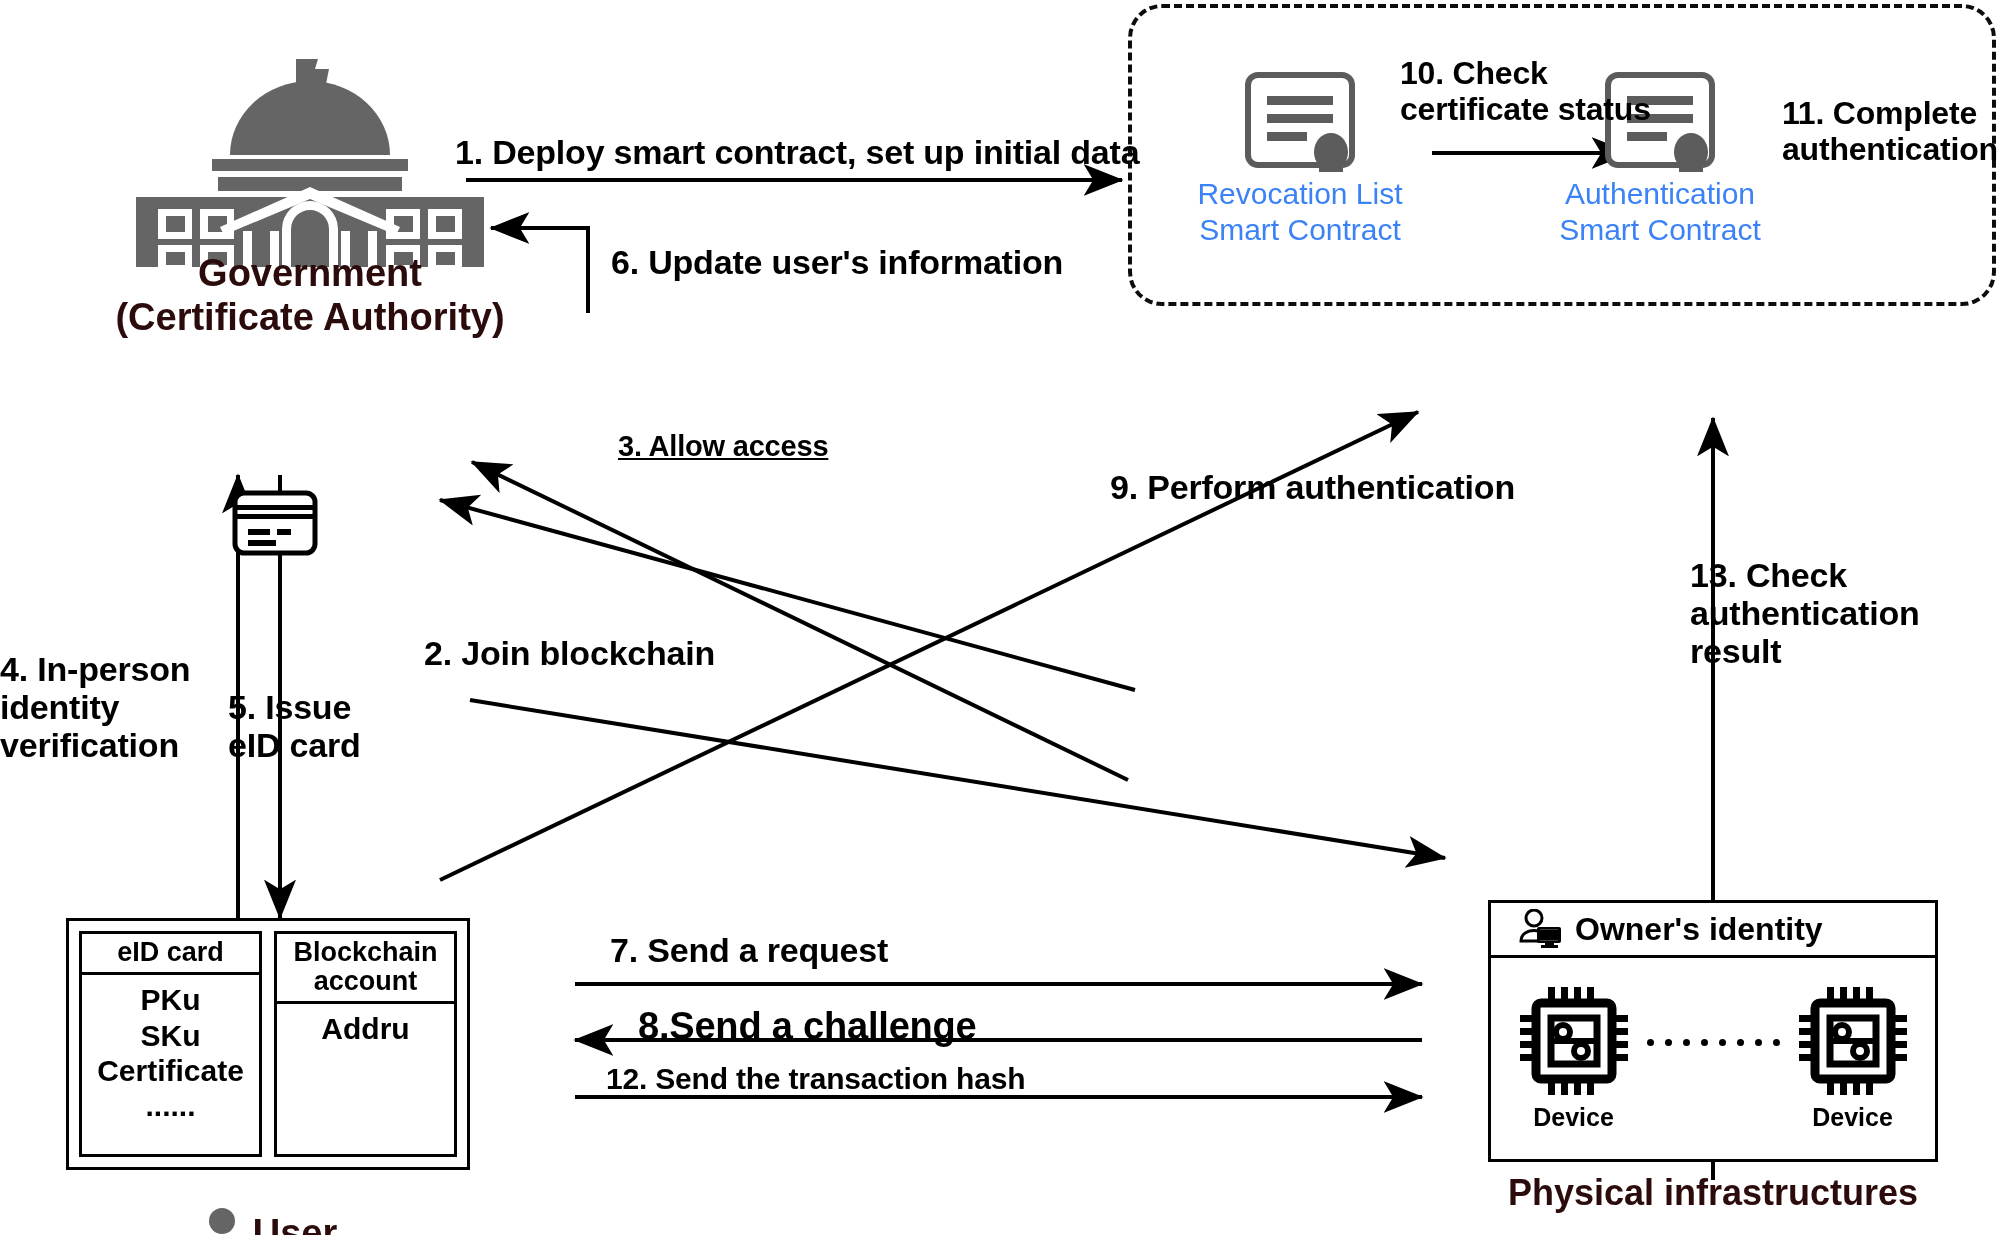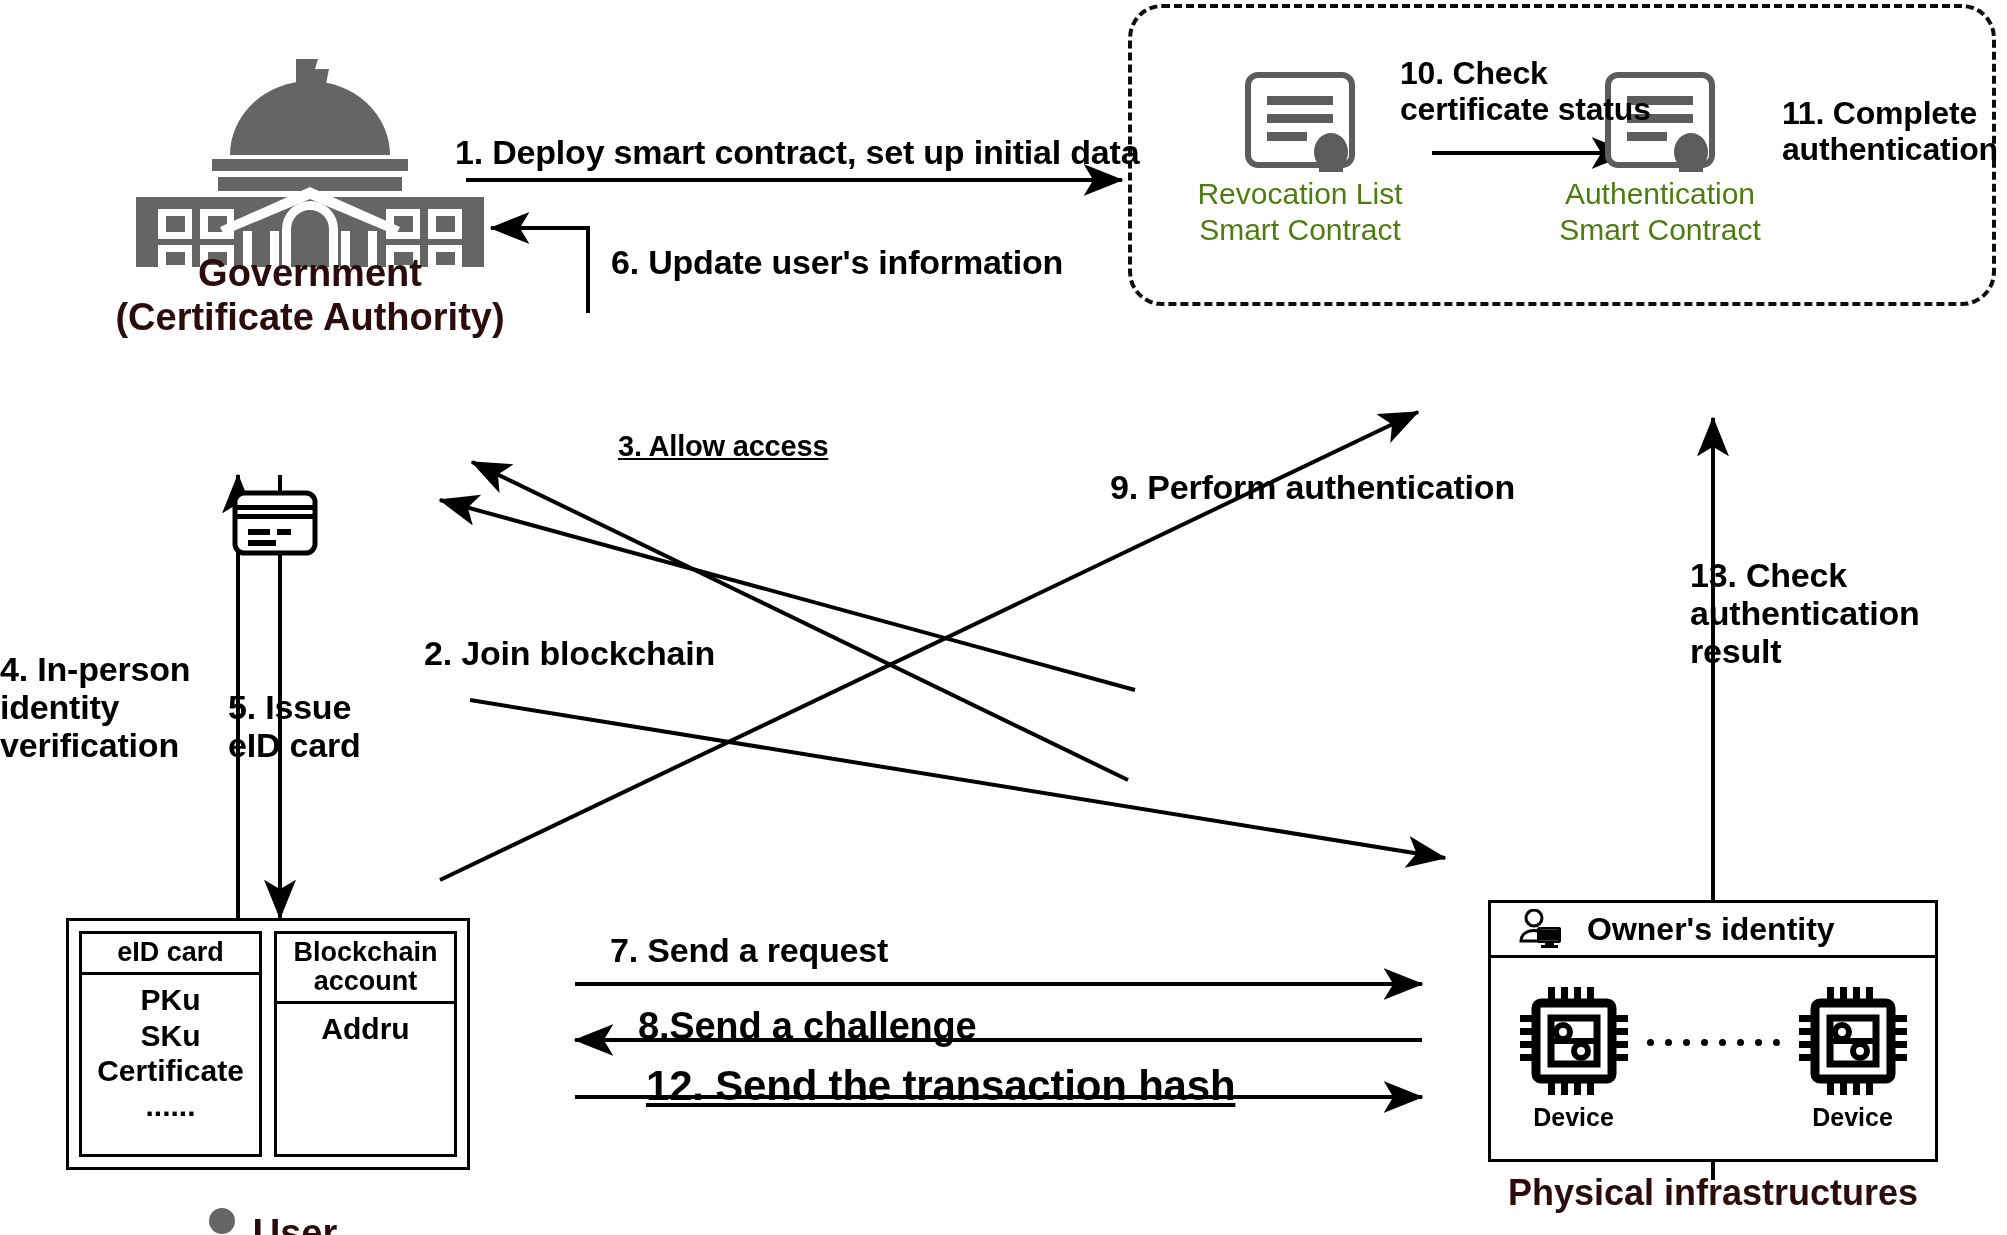--- a/index.html
+++ b/index.html
@@ -45,21 +45,21 @@
     position:absolute;
     left:1128px;top:4px;
     width:868px;height:302px;
     border:4px dashed #0d0d0d;
     border-radius:34px;
     box-sizing:border-box;
   }
   .cert-wrap{position:absolute;text-align:center;}
   .cert-ico{display:block;}
   .cert-cap{
-    font-size:30px;font-weight:normal;color:#4d7c0f;
+    font-size:30px;font-weight:normal;color:#3b82f6;
     line-height:1.2;white-space:pre-line;margin-top:4px;
     font-family:"Liberation Sans",sans-serif;
   }
   #cert1{left:1180px;top:72px;width:240px;}
   #cert2{left:1540px;top:72px;width:240px;}
 
   
   #user-box{
     position:absolute;left:66px;top:918px;
     width:404px;height:252px;
@@ -89,21 +89,21 @@
 
   
   #infra-box{
     position:absolute;left:1488px;top:900px;
     width:450px;height:262px;
     border:3px solid #000;box-sizing:border-box;background:#fff;
     display:flex;flex-direction:column;
   }
   #infra-head{
     border-bottom:3px solid #000;
-    display:flex;align-items:center;gap:24px;
+    display:flex;align-items:center;gap:12px;
     padding:6px 0 6px 28px;
   }
   #infra-head .htxt{font-size:32px;font-weight:bold;}
   #infra-body{
     flex:1;display:flex;align-items:center;justify-content:space-around;
     padding:0 18px;
   }
   .dev{display:flex;flex-direction:column;align-items:center;}
   .dev-cap{font-size:25px;font-weight:bold;margin-top:6px;}
   .dotline{
@@ -375,15 +375,15 @@
 
   <div class="lbl lft" style="left:424px;top:634px;font-size:34px;">2. Join blockchain</div>
 
   <div class="lbl ctr" style="left:228px;top:688px;width:195px;font-size:34px;">5. Issue
 eID card</div>
 
   <div class="lbl lft" style="left:610px;top:931px;font-size:34px;">7. Send a request</div>
 
   <div class="lbl lft" style="left:610px;top:1005px;font-size:38px;margin-left:28px;">8.Send a challenge</div>
 
-  <div class="lbl lft" style="left:646px;top:1062px;font-size:42px;text-decoration:underline;">12. Send the transaction hash</div>
+  <div class="lbl lft" style="left:606px;top:1062px;font-size:30px;">12. Send the transaction hash</div>
 
 </div>
 
 </body></html>

